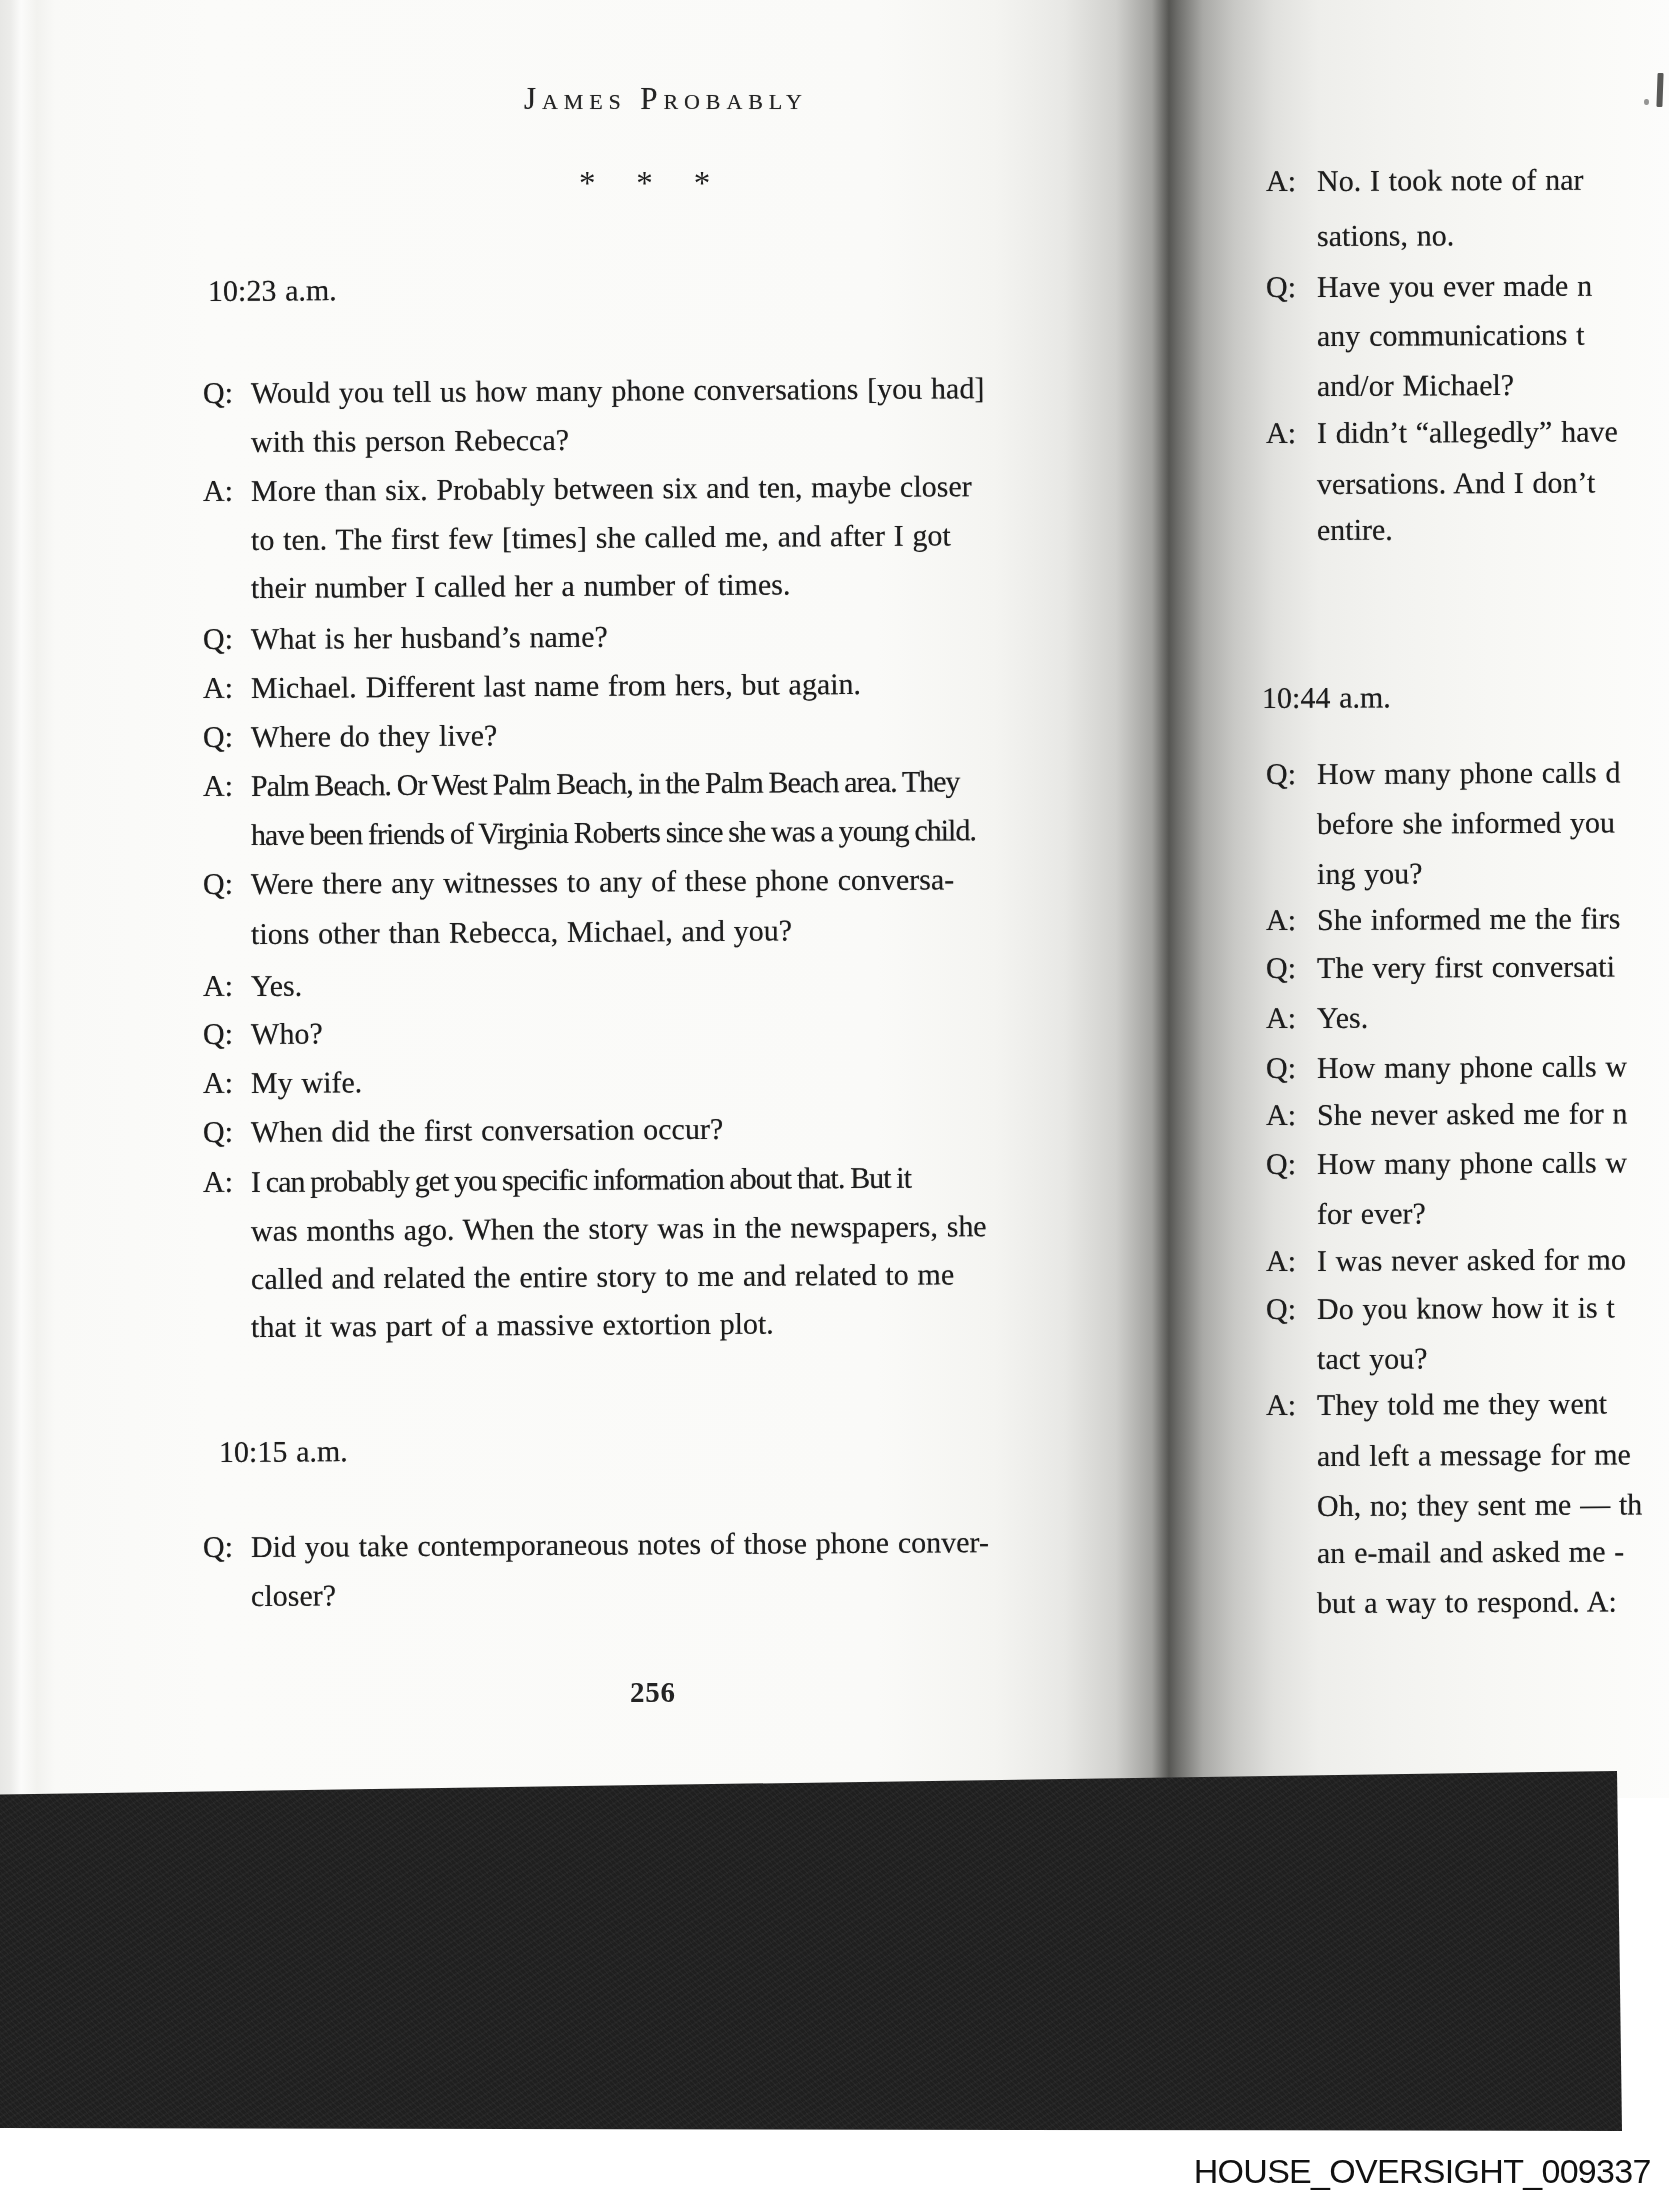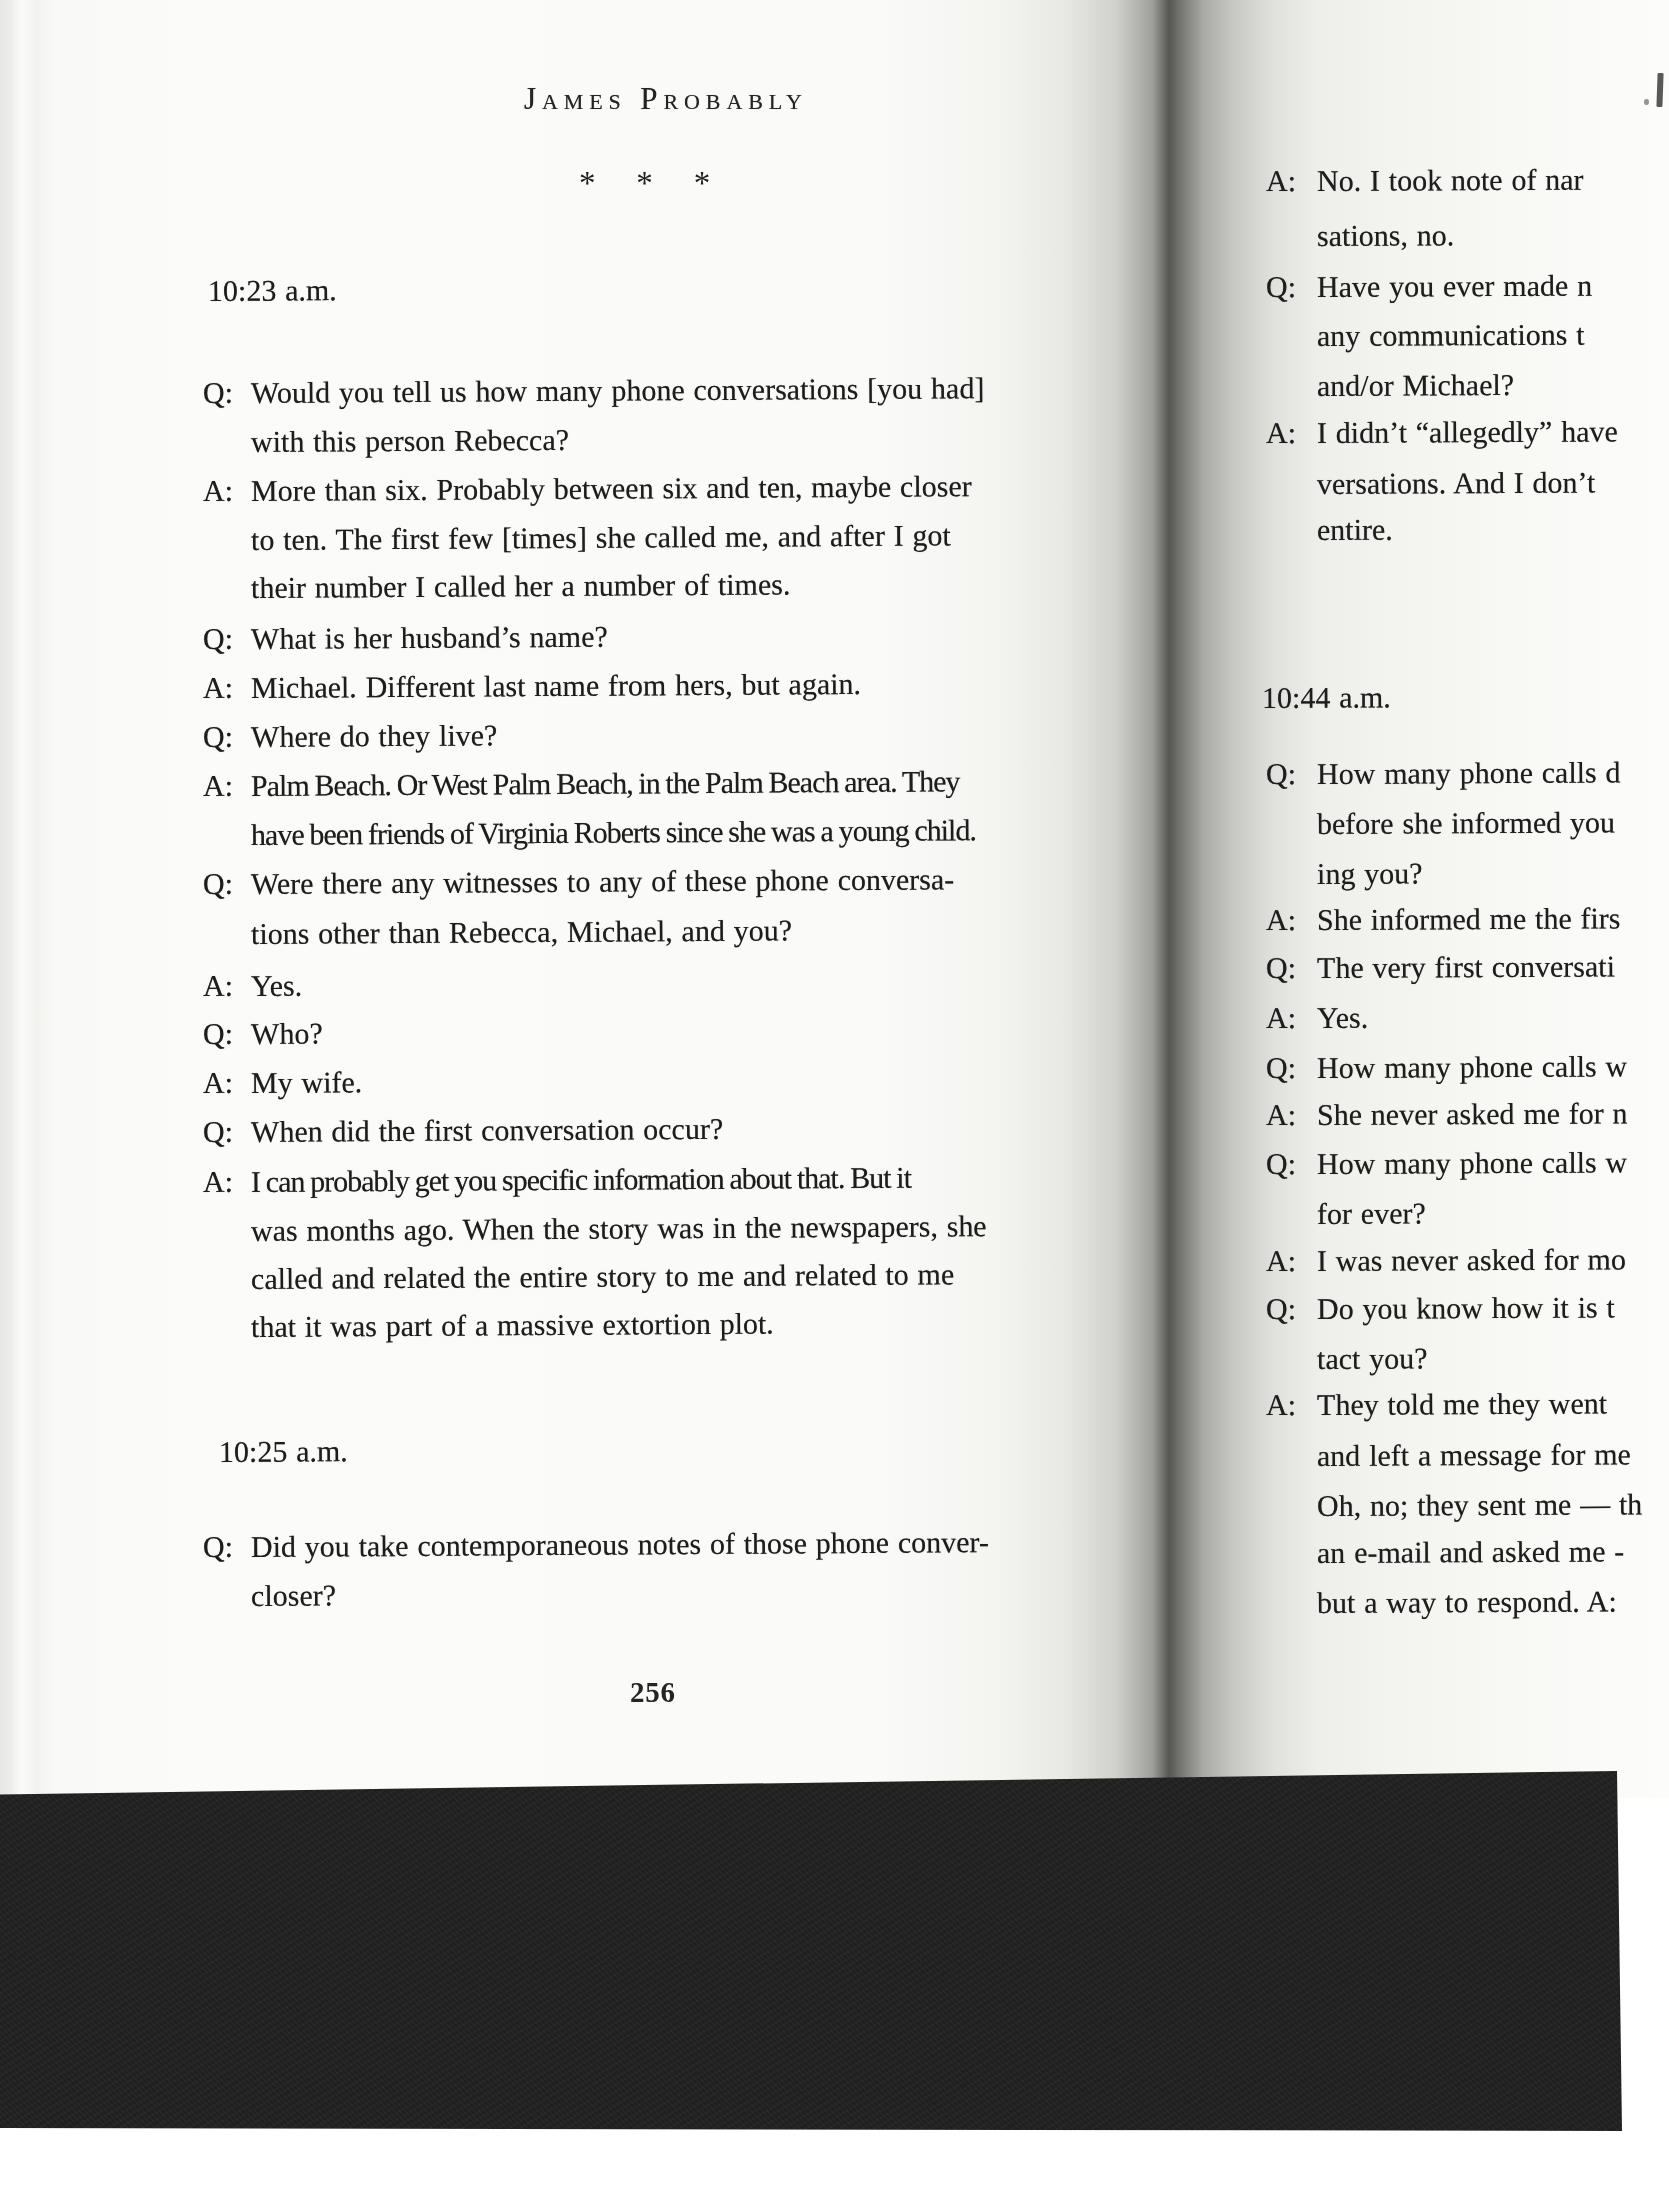--- a/index.html
+++ b/index.html
@@ -84,21 +84,21 @@
 
   <div class="mk" style="left:203px;top:1115px;">Q:</div>
   <div class="ln" style="left:251px;top:1115px;">When did the first conversation occur?</div>
 
   <div class="mk" style="left:203px;top:1165px;">A:</div>
   <div class="ln tight" style="left:251px;top:1165px;">I can probably get you specific information about that. But it</div>
   <div class="ln" style="left:251px;top:1214px;">was months ago. When the story was in the newspapers, she</div>
   <div class="ln" style="left:251px;top:1262px;">called and related the entire story to me and related to me</div>
   <div class="ln" style="left:251px;top:1310px;">that it was part of a massive extortion plot.</div>
 
-  <div class="tm" style="left:219px;top:1435px;">10:25 a.m.</div>
+  <div class="tm" style="left:219px;top:1435px;">10:15 a.m.</div>
 
   <div class="mk" style="left:203px;top:1530px;">Q:</div>
   <div class="ln" style="left:251px;top:1530px;">Did you take contemporaneous notes of those phone conver-</div>
   <div class="ln" style="left:251px;top:1579px;">closer?</div>
 
   <div class="pageno" style="left:630px;top:1676px;font-weight:bold;">256</div>
 
   <div class="pmark"></div>
   <div class="pdot"></div>
 
@@ -153,14 +153,15 @@
     <div class="mk" style="left:22px;top:1388px;">A:</div>
     <div class="ln" style="left:73px;top:1388px;">They told me they went</div>
     <div class="ln" style="left:73px;top:1439px;">and left a message for me</div>
     <div class="ln" style="left:73px;top:1489px;">Oh, no; they sent me — th</div>
     <div class="ln" style="left:73px;top:1536px;">an e-mail and asked me -</div>
     <div class="ln" style="left:73px;top:1586px;">but a way to respond. A:</div>
   </div>
 
   <div class="blackbar"></div>
 
+  <div class="stamp">HOUSE_OVERSIGHT_009337</div>
 </div>
 
 
 </body></html>

